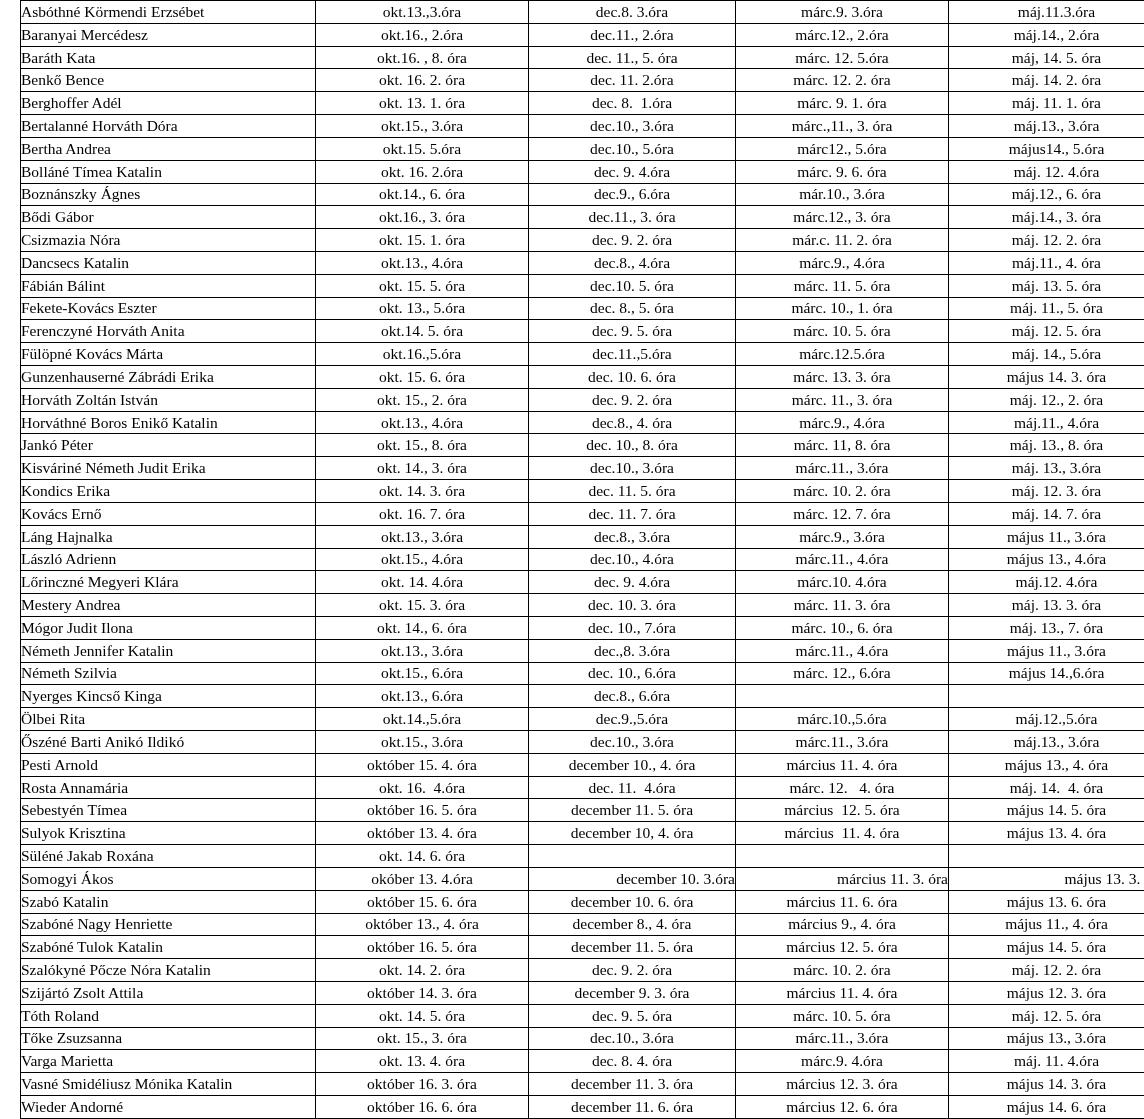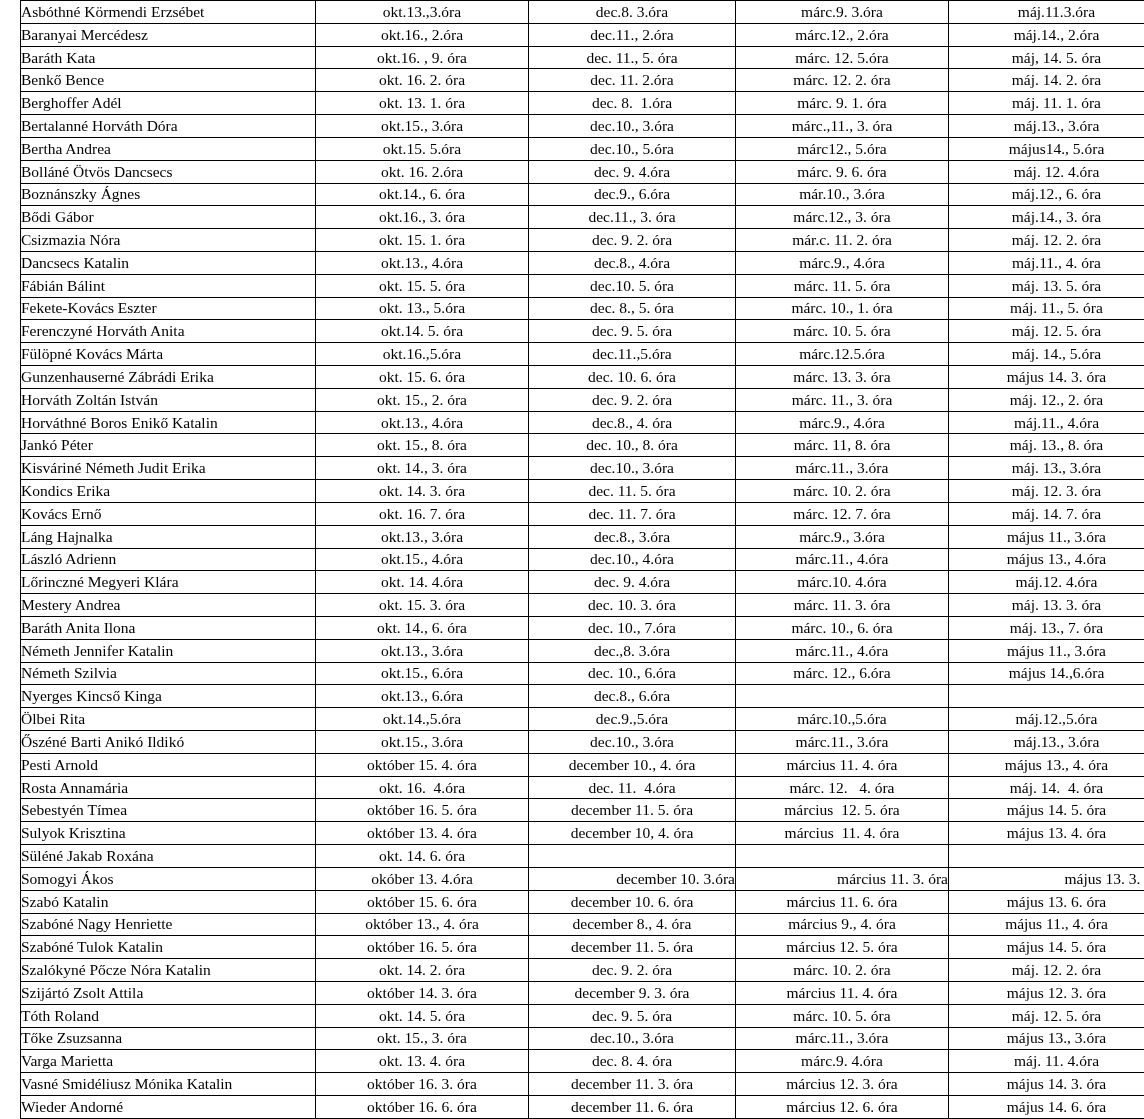--- a/index.html
+++ b/index.html
@@ -64,21 +64,21 @@
         </tr>
         <tr>
           <td class="name-col">Baranyai Mercédesz</td>
           <td class="date-col">okt.16., 2.óra</td>
           <td class="date-col">dec.11., 2.óra</td>
           <td class="date-col">márc.12., 2.óra</td>
           <td class="date-col">máj.14., 2.óra</td>
         </tr>
         <tr>
           <td class="name-col">Baráth Kata</td>
-          <td class="date-col">okt.16. , 9. óra</td>
+          <td class="date-col">okt.16. , 8. óra</td>
           <td class="date-col">dec. 11., 5. óra</td>
           <td class="date-col">márc. 12. 5.óra</td>
           <td class="date-col">máj, 14. 5. óra</td>
         </tr>
         <tr>
           <td class="name-col">Benkő Bence</td>
           <td class="date-col">okt. 16. 2. óra</td>
           <td class="date-col">dec. 11. 2.óra</td>
           <td class="date-col">márc. 12. 2. óra</td>
           <td class="date-col">máj. 14. 2. óra</td>
@@ -98,21 +98,21 @@
           <td class="date-col">máj.13., 3.óra</td>
         </tr>
         <tr>
           <td class="name-col">Bertha Andrea</td>
           <td class="date-col">okt.15. 5.óra</td>
           <td class="date-col">dec.10., 5.óra</td>
           <td class="date-col">márc12., 5.óra</td>
           <td class="date-col">május14., 5.óra</td>
         </tr>
         <tr>
-          <td class="name-col">Bolláné Ötvös Dancsecs</td>
+          <td class="name-col">Bolláné Tímea Katalin</td>
           <td class="date-col">okt. 16. 2.óra</td>
           <td class="date-col">dec. 9. 4.óra</td>
           <td class="date-col">márc. 9. 6. óra</td>
           <td class="date-col">máj. 12. 4.óra</td>
         </tr>
         <tr>
           <td class="name-col">Boznánszky Ágnes</td>
           <td class="date-col">okt.14., 6. óra</td>
           <td class="date-col">dec.9., 6.óra</td>
           <td class="date-col">már.10., 3.óra</td>
@@ -238,21 +238,21 @@
           <td class="date-col">máj.12. 4.óra</td>
         </tr>
         <tr>
           <td class="name-col">Mestery Andrea</td>
           <td class="date-col">okt. 15. 3. óra</td>
           <td class="date-col">dec. 10. 3. óra</td>
           <td class="date-col">márc. 11. 3. óra</td>
           <td class="date-col">máj. 13. 3. óra</td>
         </tr>
         <tr>
-          <td class="name-col">Baráth Anita Ilona</td>
+          <td class="name-col">Mógor Judit Ilona</td>
           <td class="date-col">okt. 14., 6. óra</td>
           <td class="date-col">dec. 10., 7.óra</td>
           <td class="date-col">márc. 10., 6. óra</td>
           <td class="date-col">máj. 13., 7. óra</td>
         </tr>
         <tr>
           <td class="name-col">Németh Jennifer Katalin</td>
           <td class="date-col">okt.13., 3.óra</td>
           <td class="date-col">dec.,8. 3.óra</td>
           <td class="date-col">márc.11., 4.óra</td>

